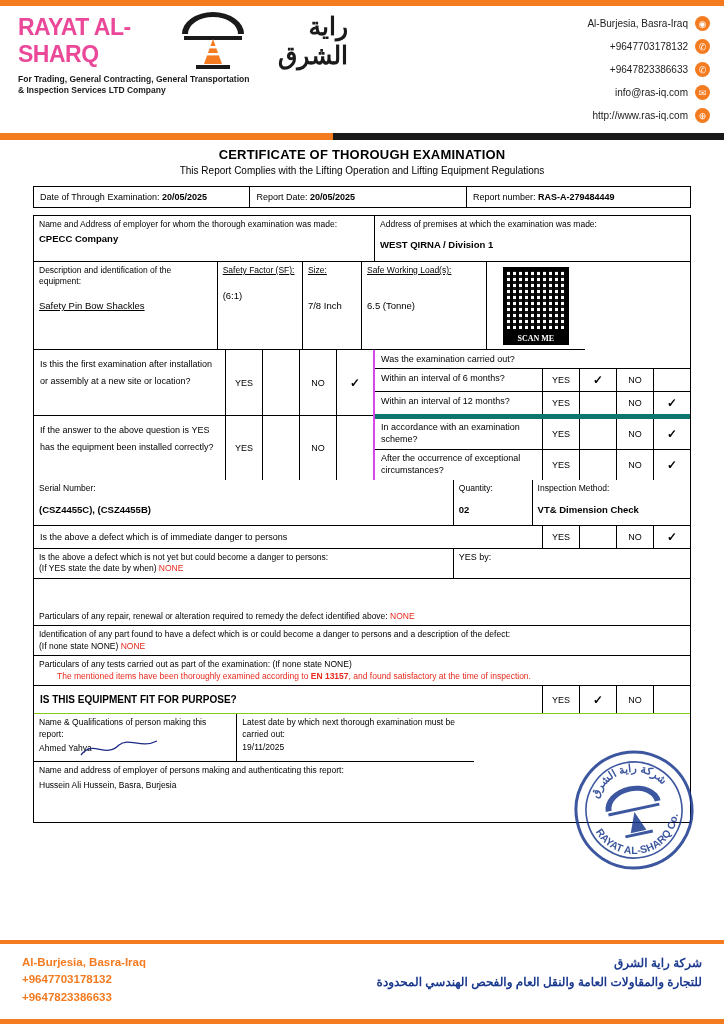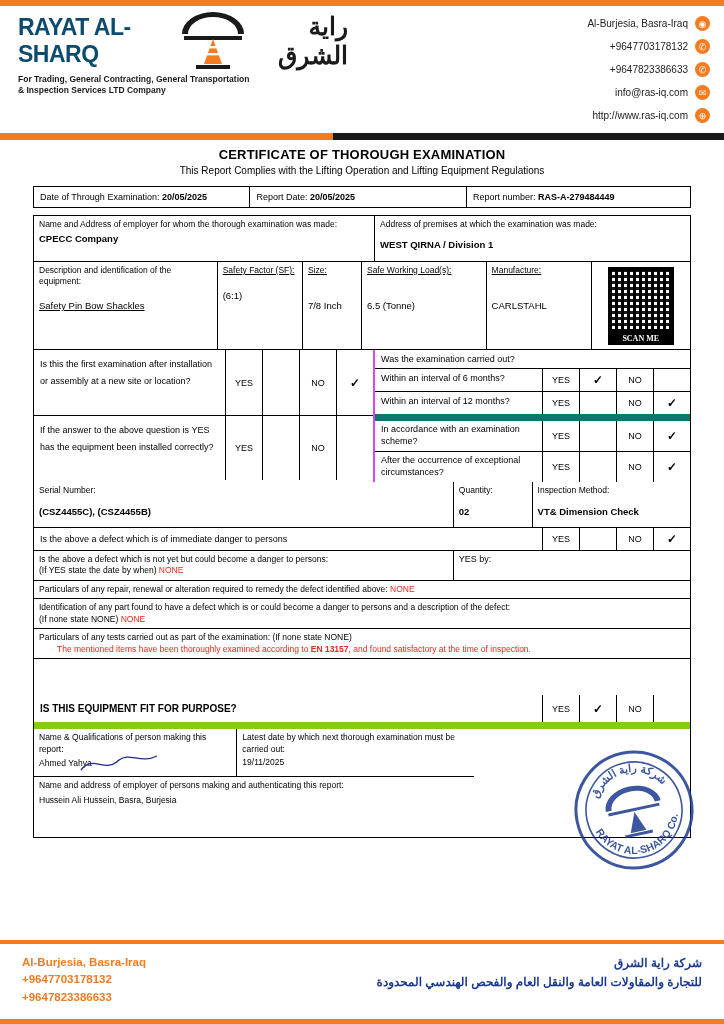--- a/index.html
+++ b/index.html
@@ -11,21 +11,21 @@
     font-size:9px;
     position:relative;
     overflow:hidden;
   }
   .page{position:relative;width:724px;height:1024px;box-sizing:border-box;}
   .top-bar{height:6px;background:#f47b20;width:100%;}
   
   .header{display:flex;justify-content:space-between;align-items:flex-start;padding:6px 14px 0 18px;}
   .logo-block{width:330px;}
   .logo-row{display:flex;align-items:center;gap:8px;}
-  .logo-en{font-family:"Liberation Sans",sans-serif;font-weight:bold;font-size:23px;letter-spacing:-0.5px;color:#0c4a6e;}
+  .logo-en{font-family:"Liberation Sans",sans-serif;font-weight:bold;font-size:23px;letter-spacing:-0.5px;color:#ec4899;}
   .logo-ar{font-size:25px;font-weight:bold;color:#1a1a1a;direction:rtl;}
   .logo-mark{width:74px;height:58px;position:relative;flex:0 0 auto;}
   .logo-sub{font-size:8.5px;font-weight:bold;color:#1a1a1a;line-height:1.35;margin-top:4px;}
   .contact{width:250px;text-align:right;font-size:10px;color:#222;padding-top:4px;}
   .contact-row{display:flex;justify-content:flex-end;align-items:center;gap:7px;margin-bottom:8px;}
   .cicon{width:15px;height:15px;border-radius:50%;display:inline-flex;align-items:center;justify-content:center;font-size:9px;color:#fff;background:#f47b20;flex:0 0 auto;}
   
   .divider{display:flex;height:7px;margin-top:2px;}
   .divider .o{background:#f47b20;width:46%;}
   .divider .b{background:#1a1a1a;width:54%;}
@@ -170,24 +170,20 @@
         <div class="val-n" style="margin-top:14px;">(6:1)</div>
       </div>
       <div class="cell" style="width:9%;height:88px;">
         <div class="lbl"><u>Size:</u></div>
         <div class="val-n" style="margin-top:24px;">7/8 Inch</div>
       </div>
       <div class="cell" style="width:19%;height:88px;">
         <div class="lbl"><u>Safe Working Load(s):</u></div>
         <div class="val-n" style="margin-top:24px;">6.5 (Tonne)</div>
       </div>
-      <div class="cell" style="width:16%;height:88px;">
-        <div class="lbl"><u>Manufacture:</u></div>
-        <div class="val-n" style="margin-top:24px;">CARLSTAHL</div>
-      </div>
       <div class="cell" style="width:15%;height:88px;display:flex;align-items:center;justify-content:center;">
         <div>
           <div class="qr">
               <div class="qr-inner"></div>
             </div>
           <div class="scanme">SCAN ME</div>
         </div>
       </div>
     </div>
 
@@ -230,21 +226,21 @@
             </div>
           <div class="ybox">
               <span class="tick">✓</span>
             </div>
           <div class="nbox">
               <span>NO</span>
             </div>
           <div class="nbox"></div>
         </div>
 
-        <div style="display:flex;border-bottom:7px solid #0f766e;height:22px;">
+        <div style="display:flex;border-bottom:5px solid #0f766e;height:22px;">
           <div style="flex:1;padding:4px 6px;font-size:9px;">Within an interval of 12 months?</div>
           <div class="ybox">
               <span>YES</span>
             </div>
           <div class="ybox"></div>
           <div class="nbox">
               <span>NO</span>
             </div>
           <div class="nbox">
               <span class="tick">✓</span>
@@ -316,21 +312,21 @@
         <div class="lbl">
           <span>(If YES state the date by when) </span><span class="red">NONE</span>
         </div>
       </div>
       <div class="cell" style="width:36%;font-size:9px;">
         <span>YES by:</span>
       </div>
     </div>
 
     <div class="row">
-      <div class="cell" style="width:100%;">
+      <div class="cell" style="width:100%;margin-top:29px;">
         <span class="lbl">Particulars of any repair, renewal or alteration required to remedy the defect identified above: </span><span class="lbl red">NONE</span>
       </div>
     </div>
 
     <div class="row">
       <div class="cell" style="width:100%;">
         <div class="lbl">Identification of any part found to have a defect which is or could become a danger to persons and a description of the defect:</div>
         <div class="lbl">
           <span>(If none state NONE) </span><span class="red">NONE</span>
         </div>
@@ -339,21 +335,21 @@
 
     <div class="row">
       <div class="cell" style="width:100%;">
         <div class="lbl">Particulars of any tests carried out as part of the examination: (If none state NONE)</div>
         <div class="lbl red" style="padding-left:18px;">
           <span>The mentioned items have been thoroughly examined according to </span><span style="font-weight:bold;">EN 13157</span><span>, and found satisfactory at the time of inspection.</span>
         </div>
       </div>
     </div>
 
-    <div class="row" style="border-bottom:7px solid #84cc16;margin-top:36px;">
+    <div class="row" style="border-bottom:1px solid #84cc16;">
       <div style="flex:1;padding:8px 6px;font-size:10px;font-weight:bold;">IS THIS EQUIPMENT FIT FOR PURPOSE?</div>
       <div class="ybox">
           <span>YES</span>
         </div>
       <div class="ybox">
           <span class="tick">✓</span>
         </div>
       <div class="nbox">
           <span>NO</span>
         </div>

